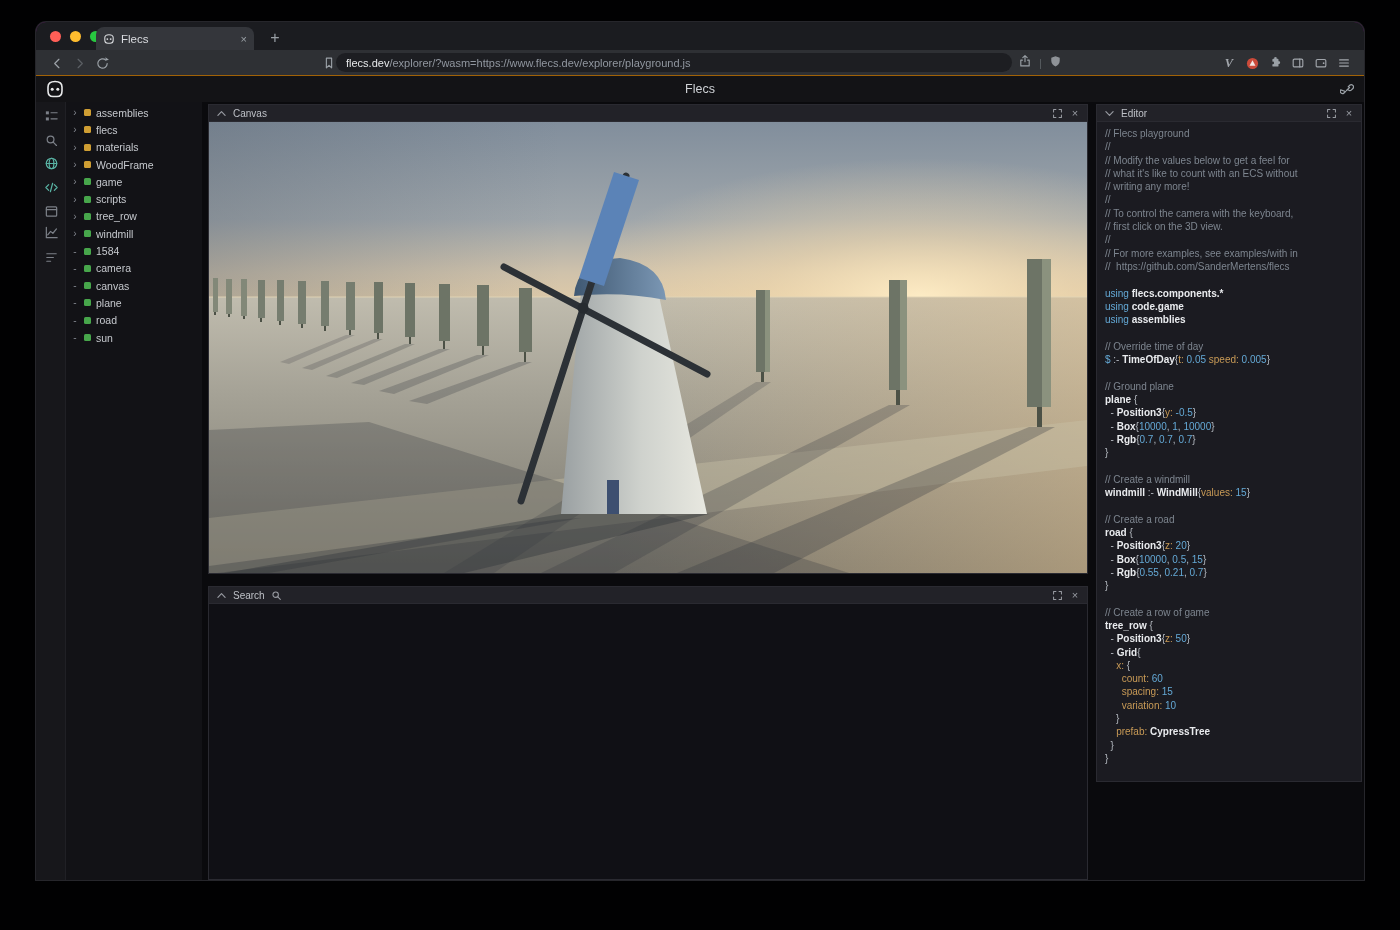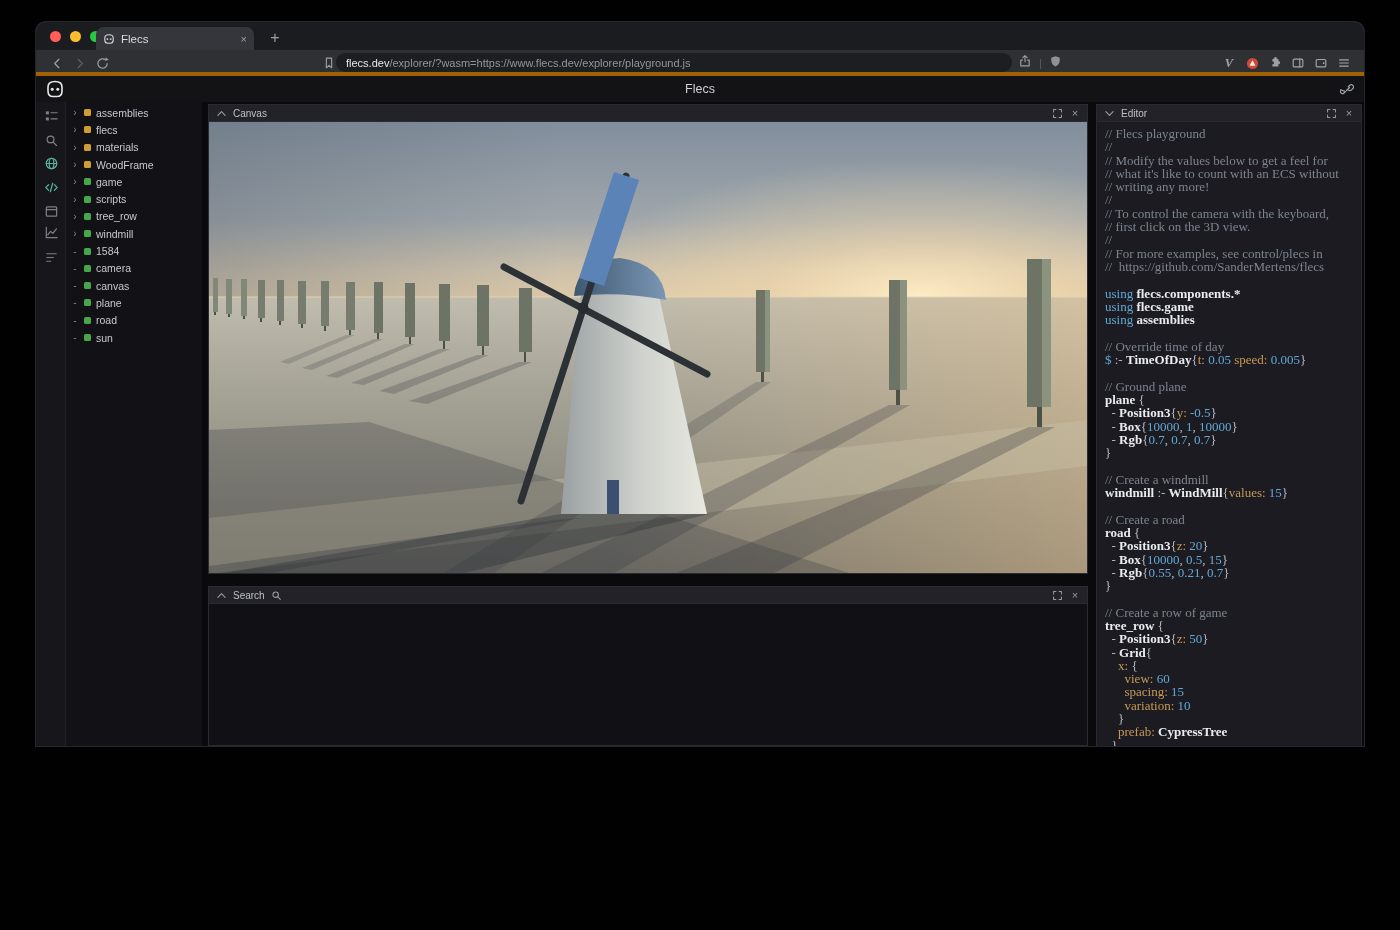--- a/index.html
+++ b/index.html
@@ -1,28 +1,28 @@
 <!DOCTYPE html>
 <html><head>
 <meta charset="utf-8">
 <style>
   *{margin:0;padding:0;box-sizing:border-box;}
   html,body{width:1400px;height:930px;background:#000;font-family:"Liberation Sans",sans-serif;}
   .stage{position:relative;width:1400px;height:930px;background:#010102;overflow:hidden;}
-  .window{position:absolute;left:36px;top:22px;width:1328px;height:724px;border-radius:10px 10px 0 0;overflow:hidden;background:#701a75;box-shadow:0 0 0 1px #26262b;}
+  .window{position:absolute;left:36px;top:22px;width:1328px;height:858px;border-radius:10px 10px 0 0;overflow:hidden;background:#701a75;box-shadow:0 0 0 1px #26262b;}
 
   
   .tabstrip{position:absolute;left:0;top:0;right:0;height:28px;background:#1b1c20;}
   .lights{position:absolute;left:14px;top:9px;display:flex;gap:9px;}
   .light{width:11px;height:11px;border-radius:50%;}
   .tab{position:absolute;left:60px;top:5px;width:158px;height:23px;background:#34363b;border-radius:8px 8px 0 0;display:flex;align-items:center;padding:0 7px;gap:6px;color:#dadce0;font-size:11.5px;}
   .tab .sp{flex:1;}
   .tabclose{color:#9aa0a6;font-size:11px;}
   .newtab{position:absolute;left:228px;top:5px;width:22px;height:22px;color:#9aa0a6;font-size:16px;line-height:21px;text-align:center;}
-  .navbar{position:absolute;left:0;top:28px;right:0;height:26px;background:#2e3034;border-bottom:4px solid #a16207;}
+  .navbar{position:absolute;left:0;top:28px;right:0;height:26px;background:#2e3034;border-bottom:1px solid #a16207;}
   .nv{position:absolute;top:4px;height:18px;width:18px;display:flex;align-items:center;justify-content:center;color:#9aa0a6;}
   .nv.dim{color:#5b5f64;}
   .urlbar{position:absolute;left:300px;top:3px;height:19px;width:676px;background:#1d1e22;border-radius:10px;display:flex;align-items:center;padding:0 10px;font-size:11px;white-space:nowrap;overflow:hidden;}
   .urlhost{color:#e6e8ea;}
   .urlpath{color:#9197a0;}
   .urlx{position:absolute;left:982px;top:4px;height:18px;display:flex;gap:7px;align-items:center;color:#9aa0a6;}
   .urlsep{color:#5b5f64;font-size:11px;}
   .navright{position:absolute;right:10px;top:3px;height:20px;display:flex;gap:3px;}
   .navright>div{width:20px;height:20px;display:flex;align-items:center;justify-content:center;color:#a2a6ac;}
   .vpn{color:#ff4e33;font-weight:bold;font-style:italic;font-size:12.5px;font-family:"Liberation Serif",serif;}
@@ -47,21 +47,21 @@
   .panel{position:absolute;background:#15151a;border:1px solid #2a2a31;}
   .phead{height:17px;background:#222228;display:flex;align-items:center;gap:6px;padding:0 6px;font-size:10px;color:#bec1c7;border-bottom:1px solid #2a2a31;}
   .phead .sp{flex:1;}
   .pico{width:12px;height:12px;display:flex;align-items:center;justify-content:center;color:#989ba2;font-size:11px;line-height:12px;}
   .canvasP{left:172px;top:2px;width:880px;height:470px;}
   .scene{position:absolute;left:0;top:17px;right:0;bottom:0;}
   .scene svg{display:block;width:100%;height:100%;}
   .searchP{left:172px;top:484px;width:880px;bottom:0;}
   .pbody{position:absolute;left:0;top:17px;right:0;bottom:0;background:#101015;}
   .editorP{left:1060px;top:2px;width:266px;height:678px;}
-  .code{position:absolute;left:0;top:17px;right:0;bottom:0;background:#1b1b21;padding:5px 4px 0 8px;font-family:Liberation Serif, serif;font-size:13px;line-height:13.3px;overflow:hidden;}
+  .code{position:absolute;left:0;top:17px;right:0;bottom:0;background:#1b1b21;padding:5px 4px 0 8px;font-family:Liberation Sans, sans-serif;font-size:10px;line-height:13.3px;overflow:hidden;}
   .cl{white-space:pre;height:13.3px;}
   .tk-c{color:#7d858f;}
   .tk-k{color:#64a9d6;}
   .tk-b{color:#e9ebee;font-weight:bold;}
   .tk-m{color:#c89a56;}
   .tk-n{color:#64a9d6;}
   .tk-p{color:#b6bbc2;}
   svg .st{fill:none;stroke:currentColor;stroke-width:1.3;stroke-linecap:round;stroke-linejoin:round;}
 </style>
 </head>
@@ -465,25 +465,25 @@
         <div class="code">
             <div class="cl"><span class="tk-c">// Flecs playground</span></div>
             <div class="cl"><span class="tk-c">//</span></div>
             <div class="cl"><span class="tk-c">// Modify the values below to get a feel for</span></div>
             <div class="cl"><span class="tk-c">// what it's like to count with an ECS without</span></div>
             <div class="cl"><span class="tk-c">// writing any more!</span></div>
             <div class="cl"><span class="tk-c">//</span></div>
             <div class="cl"><span class="tk-c">// To control the camera with the keyboard,</span></div>
             <div class="cl"><span class="tk-c">// first click on the 3D view.</span></div>
             <div class="cl"><span class="tk-c">//</span></div>
-            <div class="cl"><span class="tk-c">// For more examples, see control/plecs in</span></div>
+            <div class="cl"><span class="tk-c">// For more examples, see examples/with in</span></div>
             <div class="cl"><span class="tk-c">//  https://github.com/SanderMertens/flecs</span></div>
             <div class="cl">&nbsp;</div>
             <div class="cl"><span class="tk-k">using </span><span class="tk-b">flecs.components.*</span></div>
-            <div class="cl"><span class="tk-k">using </span><span class="tk-b">flecs.game</span></div>
+            <div class="cl"><span class="tk-k">using </span><span class="tk-b">code.game</span></div>
             <div class="cl"><span class="tk-k">using </span><span class="tk-b">assemblies</span></div>
             <div class="cl">&nbsp;</div>
             <div class="cl"><span class="tk-c">// Override time of day</span></div>
             <div class="cl"><span class="tk-k">$ </span><span class="tk-p">:- </span><span class="tk-b">TimeOfDay</span><span class="tk-p">{</span><span class="tk-m">t: </span><span class="tk-n">0.05</span><span class="tk-p"> </span><span class="tk-m">speed: </span><span class="tk-n">0.005</span><span class="tk-p">}</span></div>
             <div class="cl">&nbsp;</div>
             <div class="cl"><span class="tk-c">// Ground plane</span></div>
             <div class="cl"><span class="tk-b">plane </span><span class="tk-p">{</span></div>
             <div class="cl"><span class="tk-p">  - </span><span class="tk-b">Position3</span><span class="tk-p">{</span><span class="tk-m">y: </span><span class="tk-n">-0.5</span><span class="tk-p">}</span></div>
             <div class="cl"><span class="tk-p">  - </span><span class="tk-b">Box</span><span class="tk-p">{</span><span class="tk-n">10000</span><span class="tk-p">, </span><span class="tk-n">1</span><span class="tk-p">, </span><span class="tk-n">10000</span><span class="tk-p">}</span></div>
             <div class="cl"><span class="tk-p">  - </span><span class="tk-b">Rgb</span><span class="tk-p">{</span><span class="tk-n">0.7</span><span class="tk-p">, </span><span class="tk-n">0.7</span><span class="tk-p">, </span><span class="tk-n">0.7</span><span class="tk-p">}</span></div>
@@ -497,21 +497,21 @@
             <div class="cl"><span class="tk-p">  - </span><span class="tk-b">Position3</span><span class="tk-p">{</span><span class="tk-m">z: </span><span class="tk-n">20</span><span class="tk-p">}</span></div>
             <div class="cl"><span class="tk-p">  - </span><span class="tk-b">Box</span><span class="tk-p">{</span><span class="tk-n">10000</span><span class="tk-p">, </span><span class="tk-n">0.5</span><span class="tk-p">, </span><span class="tk-n">15</span><span class="tk-p">}</span></div>
             <div class="cl"><span class="tk-p">  - </span><span class="tk-b">Rgb</span><span class="tk-p">{</span><span class="tk-n">0.55</span><span class="tk-p">, </span><span class="tk-n">0.21</span><span class="tk-p">, </span><span class="tk-n">0.7</span><span class="tk-p">}</span></div>
             <div class="cl"><span class="tk-p">}</span></div>
             <div class="cl">&nbsp;</div>
             <div class="cl"><span class="tk-c">// Create a row of game</span></div>
             <div class="cl"><span class="tk-b">tree_row </span><span class="tk-p">{</span></div>
             <div class="cl"><span class="tk-p">  - </span><span class="tk-b">Position3</span><span class="tk-p">{</span><span class="tk-m">z: </span><span class="tk-n">50</span><span class="tk-p">}</span></div>
             <div class="cl"><span class="tk-p">  - </span><span class="tk-b">Grid</span><span class="tk-p">{</span></div>
             <div class="cl"><span class="tk-p">    </span><span class="tk-m">x: </span><span class="tk-p">{</span></div>
-            <div class="cl"><span class="tk-p">      </span><span class="tk-m">view: </span><span class="tk-n">60</span></div>
+            <div class="cl"><span class="tk-p">      </span><span class="tk-m">count: </span><span class="tk-n">60</span></div>
             <div class="cl"><span class="tk-p">      </span><span class="tk-m">spacing: </span><span class="tk-n">15</span></div>
             <div class="cl"><span class="tk-p">      </span><span class="tk-m">variation: </span><span class="tk-n">10</span></div>
             <div class="cl"><span class="tk-p">    }</span></div>
             <div class="cl"><span class="tk-p">    </span><span class="tk-m">prefab: </span><span class="tk-b">CypressTree</span></div>
             <div class="cl"><span class="tk-p">  }</span></div>
             <div class="cl"><span class="tk-p">}</span></div>
           </div>
       </div>
 
     </div>

